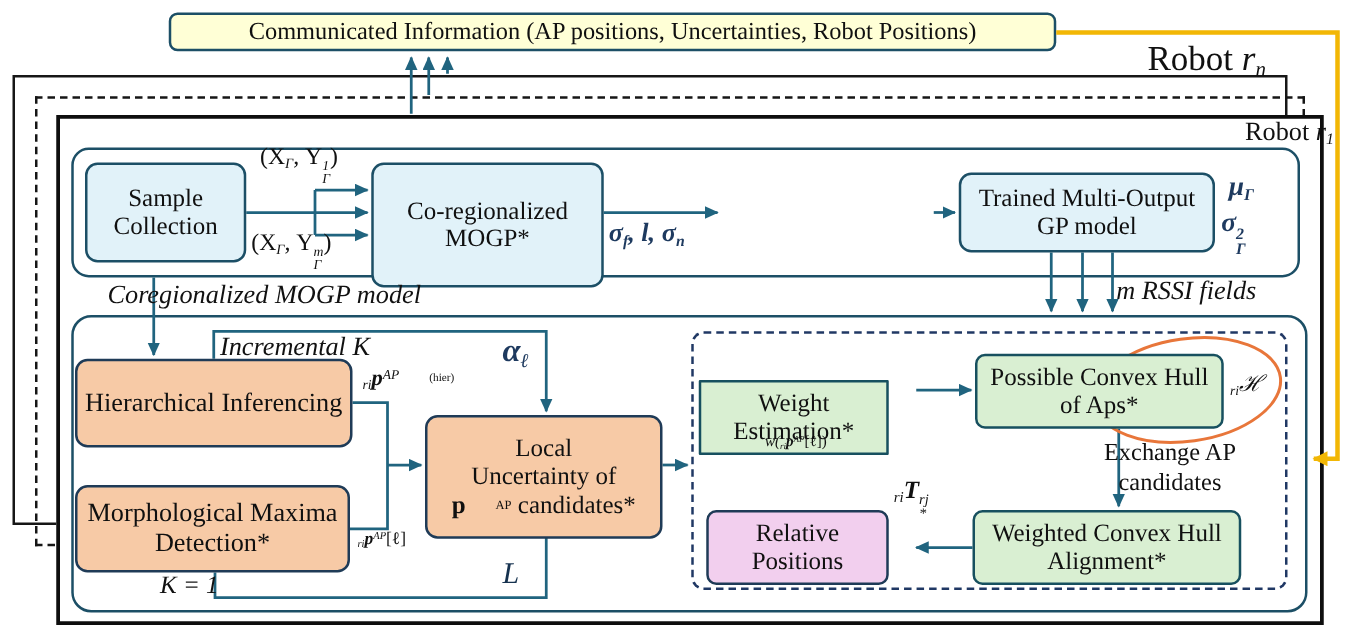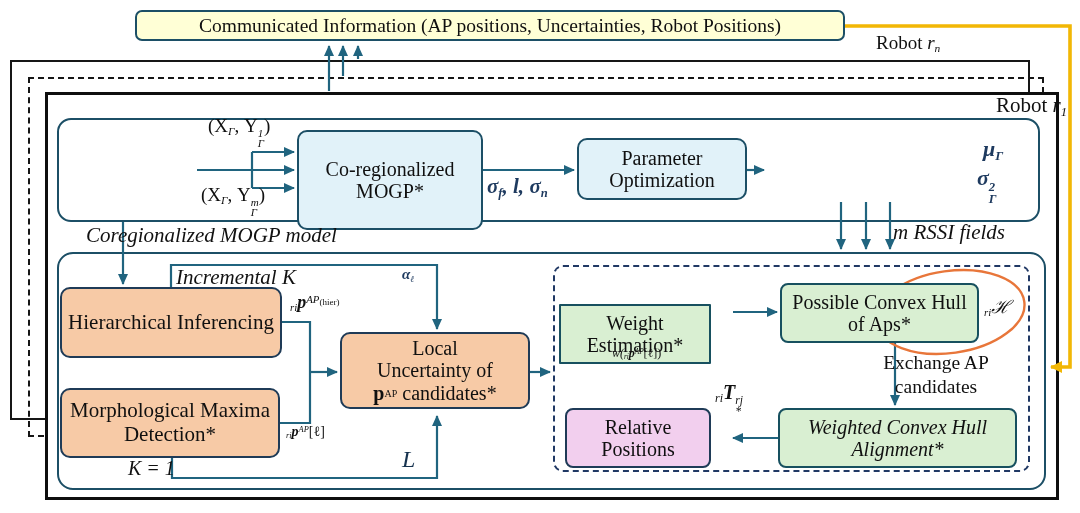--- a/index.html
+++ b/index.html
@@ -11,21 +11,21 @@
        color:#101010;}
   .blue  {background:var(--blue-fill,#e1f2f9);}
   .salmon{background:var(--salmon-fill,#f7caa6);border-color:#1f3b57;}
   .green {background:var(--green-fill,#d9efd2);border-color:#17505f;}
   .pink  {background:var(--pink-fill,#f2cfee);border-color:#1f3b57;}
   .lbl{position:absolute;white-space:nowrap;color:#111;}
   .it{font-style:italic;}
   .navy{color:var(--navy,#1e3a5f);font-weight:bold;font-style:italic;}
   .sb{font-size:0.60em;vertical-align:-0.28em;font-style:italic;}
   .sp{font-size:0.60em;vertical-align:0.45em;font-style:italic;}
-  .sp2{font-size:0.50em;vertical-align:0.28em;}
+  .sp2{font-size:0.50em;vertical-align:0.28em;margin-left:24px;}
   .bp{font-weight:bold;}
   .stack{display:inline-flex;flex-direction:column;align-items:flex-start;font-size:0.58em;
          line-height:0.95;vertical-align:-0.45em;font-style:italic;}
   svg{position:absolute;left:0;top:0;pointer-events:none;}
   svg .cl{fill:none;stroke:var(--teal,#20647f);stroke-width:2.2;}
   svg .yl{fill:none;stroke:var(--yellow-line,#f5b800);stroke-width:3.6;}
   svg .el{fill:none;stroke:var(--orange,#e8763a);stroke-width:2.4;}
   #ah path{fill:var(--teal,#20647f);}
   #ahy path{fill:var(--yellow-line,#f5b800);}
 </style>
@@ -86,32 +86,35 @@
 
     <path class="cl" d="M530 372 H550" marker-end="url(#ah)"></path>
 
     <path class="cl" d="M733 312 H777" marker-end="url(#ah)"></path>
     <path class="cl" d="M895 343 V405" marker-end="url(#ah)"></path>
     <path class="cl" d="M778 438 H733" marker-end="url(#ah)"></path>
 
     <ellipse class="el" cx="950" cy="312" rx="75" ry="41" transform="rotate(-8 950 312)"></ellipse>
   </svg>
 
-  <div class="lbl" style="left:876px;top:32px;font-size:19px;">
+  <div class="lbl" style="left:918px;top:32px;font-size:28px;">
     <span>Robot </span><span class="it">r</span><span class="sb">n</span>
   </div>
   <div class="lbl" style="left:968px;top:93px;font-size:21px;margin-left:28px;">
     <span>Robot </span><span class="it">r</span><span class="sb">1</span>
   </div>
 
+  <div class="box blue" style="left:68px;top:130px;width:129px;height:80px;font-size:20px;">
+    <span>Sample Collection</span>
+  </div>
   <div class="box blue" style="left:297px;top:130px;width:186px;height:100px;font-size:20px;">
     <span>Co-regionalized MOGP*</span>
   </div>
-  <div class="box blue" style="left:577px;top:138px;width:170px;height:62px;font-size:20px;">
-    <span>Parameter Optimization</span>
+  <div class="box blue" style="left:767px;top:138px;width:205px;height:64px;font-size:20px;">
+    <span>Trained Multi-Output GP model</span>
   </div>
 
   <div class="lbl" style="left:208px;top:115px;font-size:19px;">
     <span>(X</span><span class="sb">Γ</span><span>, Y</span><span class="stack">
         <span>1</span>
         <span>Γ</span>
       </span><span>)</span>
   </div>
   <div class="lbl" style="left:201px;top:184px;font-size:19px;">
     <span>(X</span><span class="sb">Γ</span><span>, Y</span><span class="stack">
@@ -134,31 +137,31 @@
 
   <div class="lbl it" style="left:86px;top:223px;font-size:21px;">
     <span>Coregionalized MOGP model</span>
   </div>
   <div class="lbl it" style="left:893px;top:220px;font-size:21px;">
     <span>m RSSI fields</span>
   </div>
   <div class="lbl it" style="left:176px;top:265px;font-size:21px;">
     <span>Incremental K</span>
   </div>
-  <div class="lbl navy" style="left:402px;top:266px;font-size:15px;">
+  <div class="lbl navy" style="left:402px;top:266px;font-size:26px;">
     <span>α</span><span class="sb">ℓ</span>
   </div>
 
   <div class="box salmon" style="left:60px;top:287px;width:222px;height:71px;font-size:21px;">
     <span>Hierarchical Inferencing</span>
   </div>
   <div class="box salmon" style="left:60px;top:388px;width:220px;height:70px;font-size:21px;">
     <span>Morphological Maxima Detection*</span>
   </div>
-  <div class="box salmon" style="left:340px;top:332px;width:190px;height:77px;font-size:20px;">
+  <div class="box salmon" style="left:340px;top:332px;width:190px;height:99px;font-size:20px;">
     <span>
       <span>Local</span><br>
       <span>Uncertainty of</span><br>
       <span class="bp">p</span><span class="sp2">AP</span><span> candidates*</span>
     </span>
   </div>
 
   <div class="lbl" style="left:290px;top:292px;font-size:18px;">
     <span class="sb">ri</span><span class="bp it">p</span><span class="sp">AP</span><span class="sp2">(hier)</span>
   </div>
@@ -171,21 +174,21 @@
   <div class="lbl it" style="left:402px;top:446px;font-size:24px;color:#16324f;">
     <span>L</span>
   </div>
 
   <div class="box green" style="left:559px;top:283px;width:152px;height:60px;font-size:20px;border-radius:1px;margin-top:21px;">
     <span>Weight Estimation*</span>
   </div>
   <div class="box green" style="left:780px;top:283px;width:199px;height:60px;font-size:20px;border-radius:8px;">
     <span>Possible Convex Hull of Aps*</span>
   </div>
-  <div class="box green" style="left:778px;top:408px;width:239px;height:60px;font-size:20px;border-radius:8px;font-style:italic;">
+  <div class="box green" style="left:778px;top:408px;width:215px;height:60px;font-size:20px;border-radius:8px;">
     <span>Weighted Convex Hull Alignment*</span>
   </div>
   <div class="box pink" style="left:565px;top:408px;width:146px;height:60px;font-size:20px;border-radius:8px;">
     <span>Relative Positions</span>
   </div>
 
   <div class="lbl" style="left:612px;top:346px;font-size:12px;">
     <span class="it">w(</span><span class="sb">ri</span><span class="bp it">p</span><span class="sp">AP</span><span>[ℓ])</span>
   </div>
   <div class="lbl" style="left:984px;top:294px;font-size:18px;">

